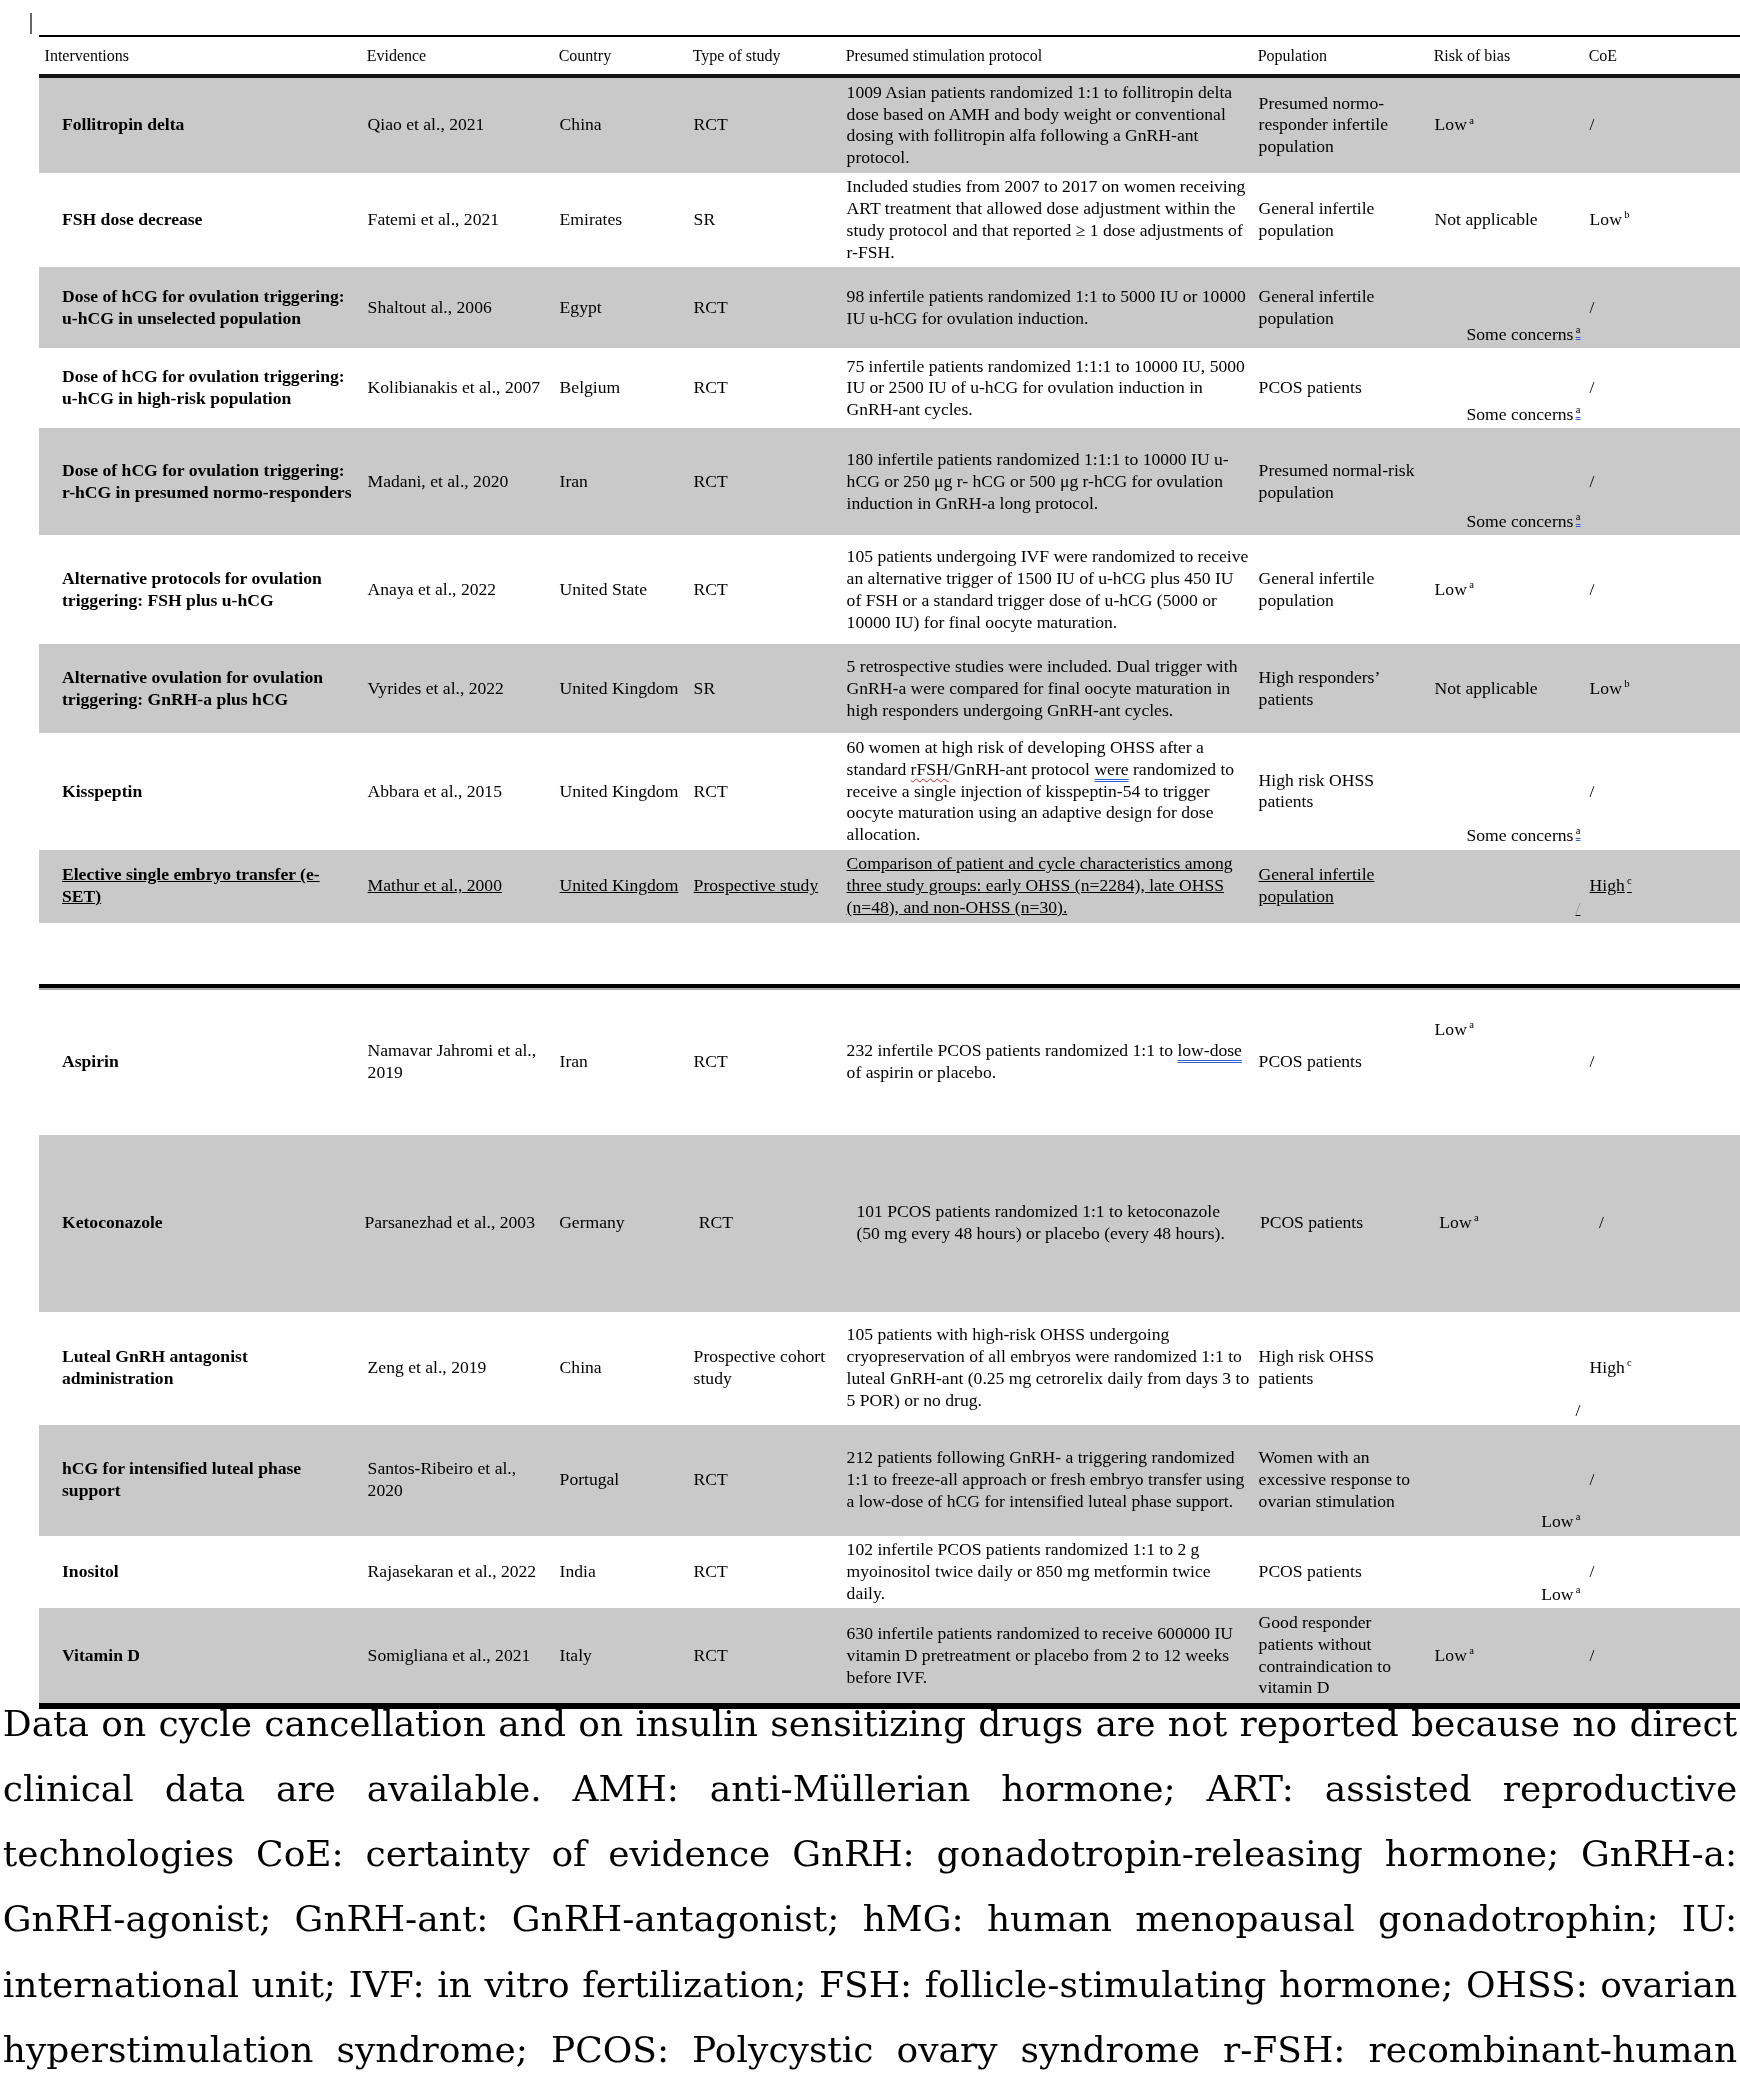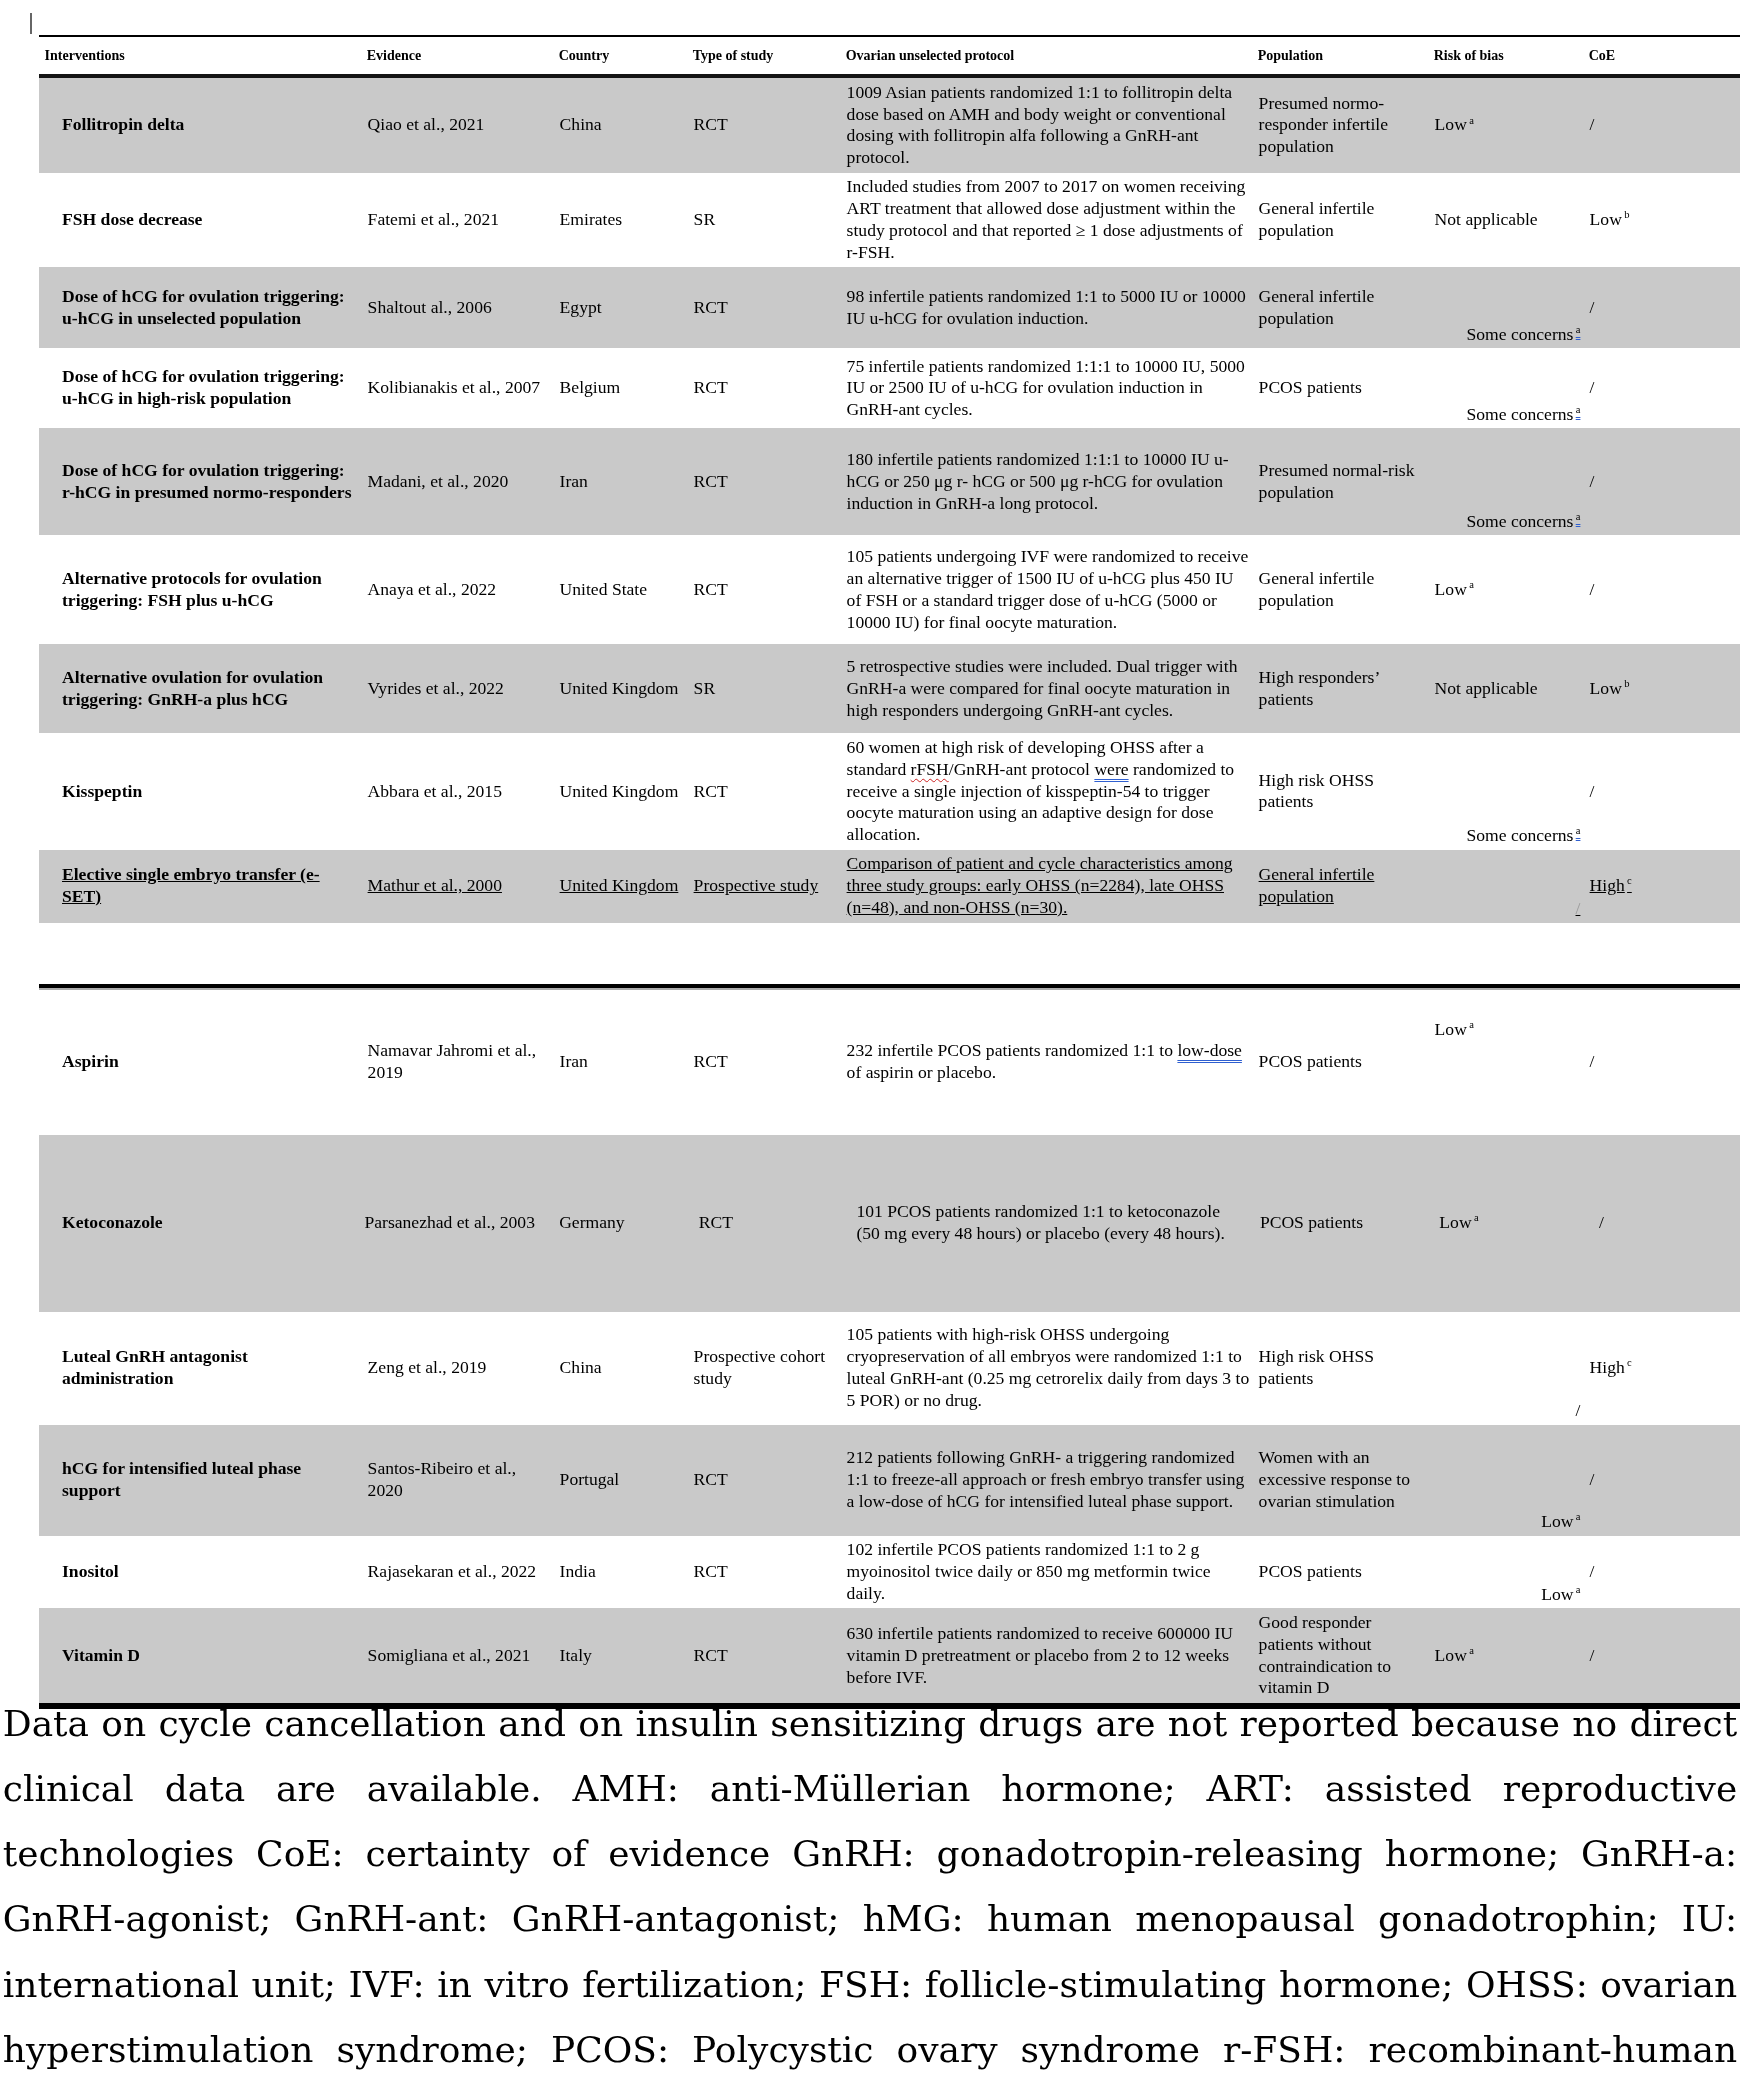--- a/index.html
+++ b/index.html
@@ -12,21 +12,21 @@
   .cursor-mark{position:absolute;left:30px;top:13px;width:1.9px;height:21px;background:#666;}
 
   
   .table-wrap{
     position:absolute;left:39px;top:35px;width:1701px;
     border-top:2.3px solid #000;
     font-size:17.6px;line-height:1.24;
   }
   .hdr{
     display:flex;height:37px;align-items:center;
-    border-bottom:4.2px solid #141414;font-weight:bold;font-size:14px;
+    border-bottom:4.2px solid #141414;font-weight:normal;font-size:16px;
   }
   .hdr .hcell{box-sizing:border-box;padding:0 3.7px;}
   .hdr .c1{padding-left:5.6px;}
 
   .row{display:flex;}
   .shaded{background:#c9c9c9;}
   .cell{
     box-sizing:border-box;padding:3.7px 4.6px;
     display:flex;flex-direction:column;justify-content:center;
   }
@@ -70,21 +70,21 @@
 
 <div class="cursor-mark"></div>
 
 <div class="table-wrap">
 
   <div class="hdr">
     <div class="hcell c1">Interventions</div>
     <div class="hcell c2">Evidence</div>
     <div class="hcell c3">Country</div>
     <div class="hcell c4">Type of study</div>
-    <div class="hcell c5">Ovarian unselected protocol</div>
+    <div class="hcell c5">Presumed stimulation protocol</div>
     <div class="hcell c6">Population</div>
     <div class="hcell c7">Risk of bias</div>
     <div class="hcell c8">CoE</div>
   </div>
 
   <div class="row shaded rh1">
     <div class="cell c1">
         <span>Follitropin delta</span>
       </div>
     <div class="cell c2">

